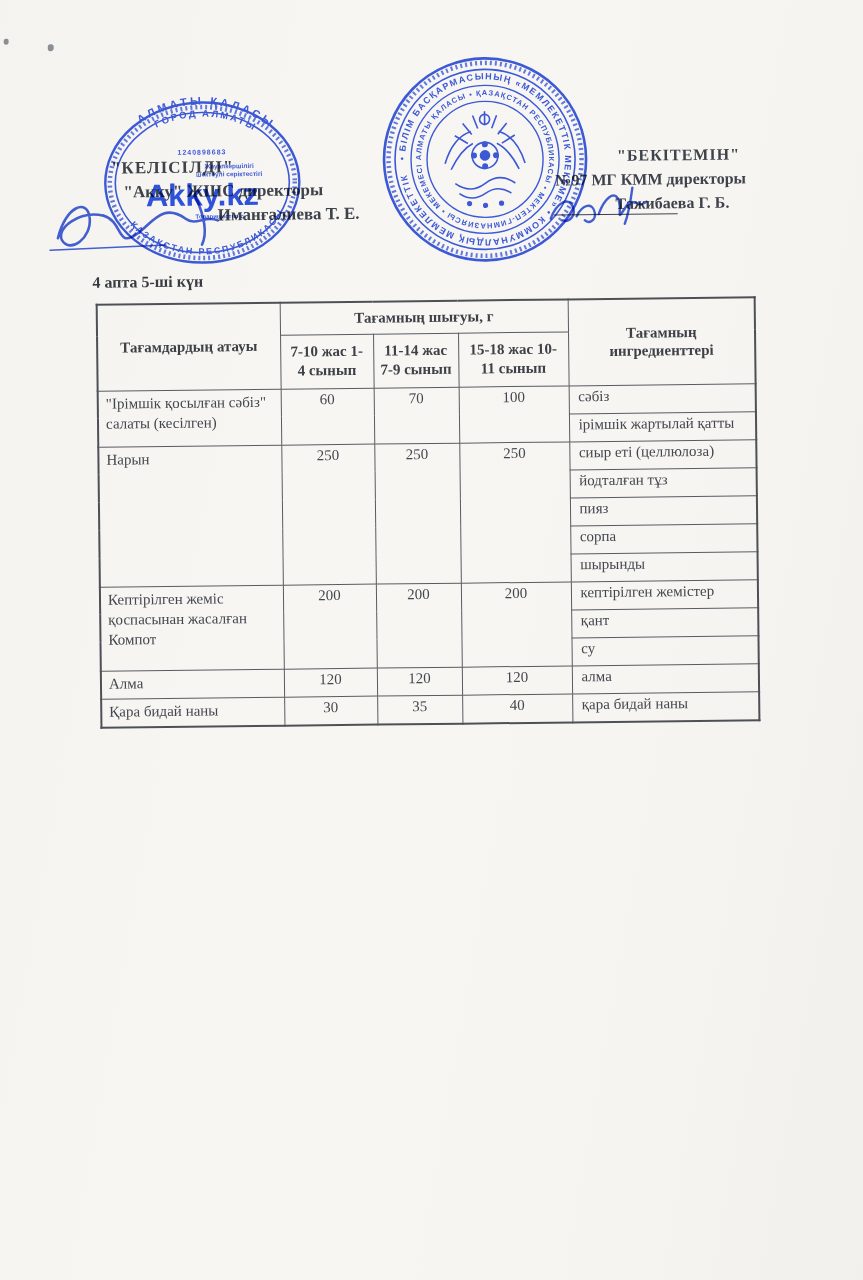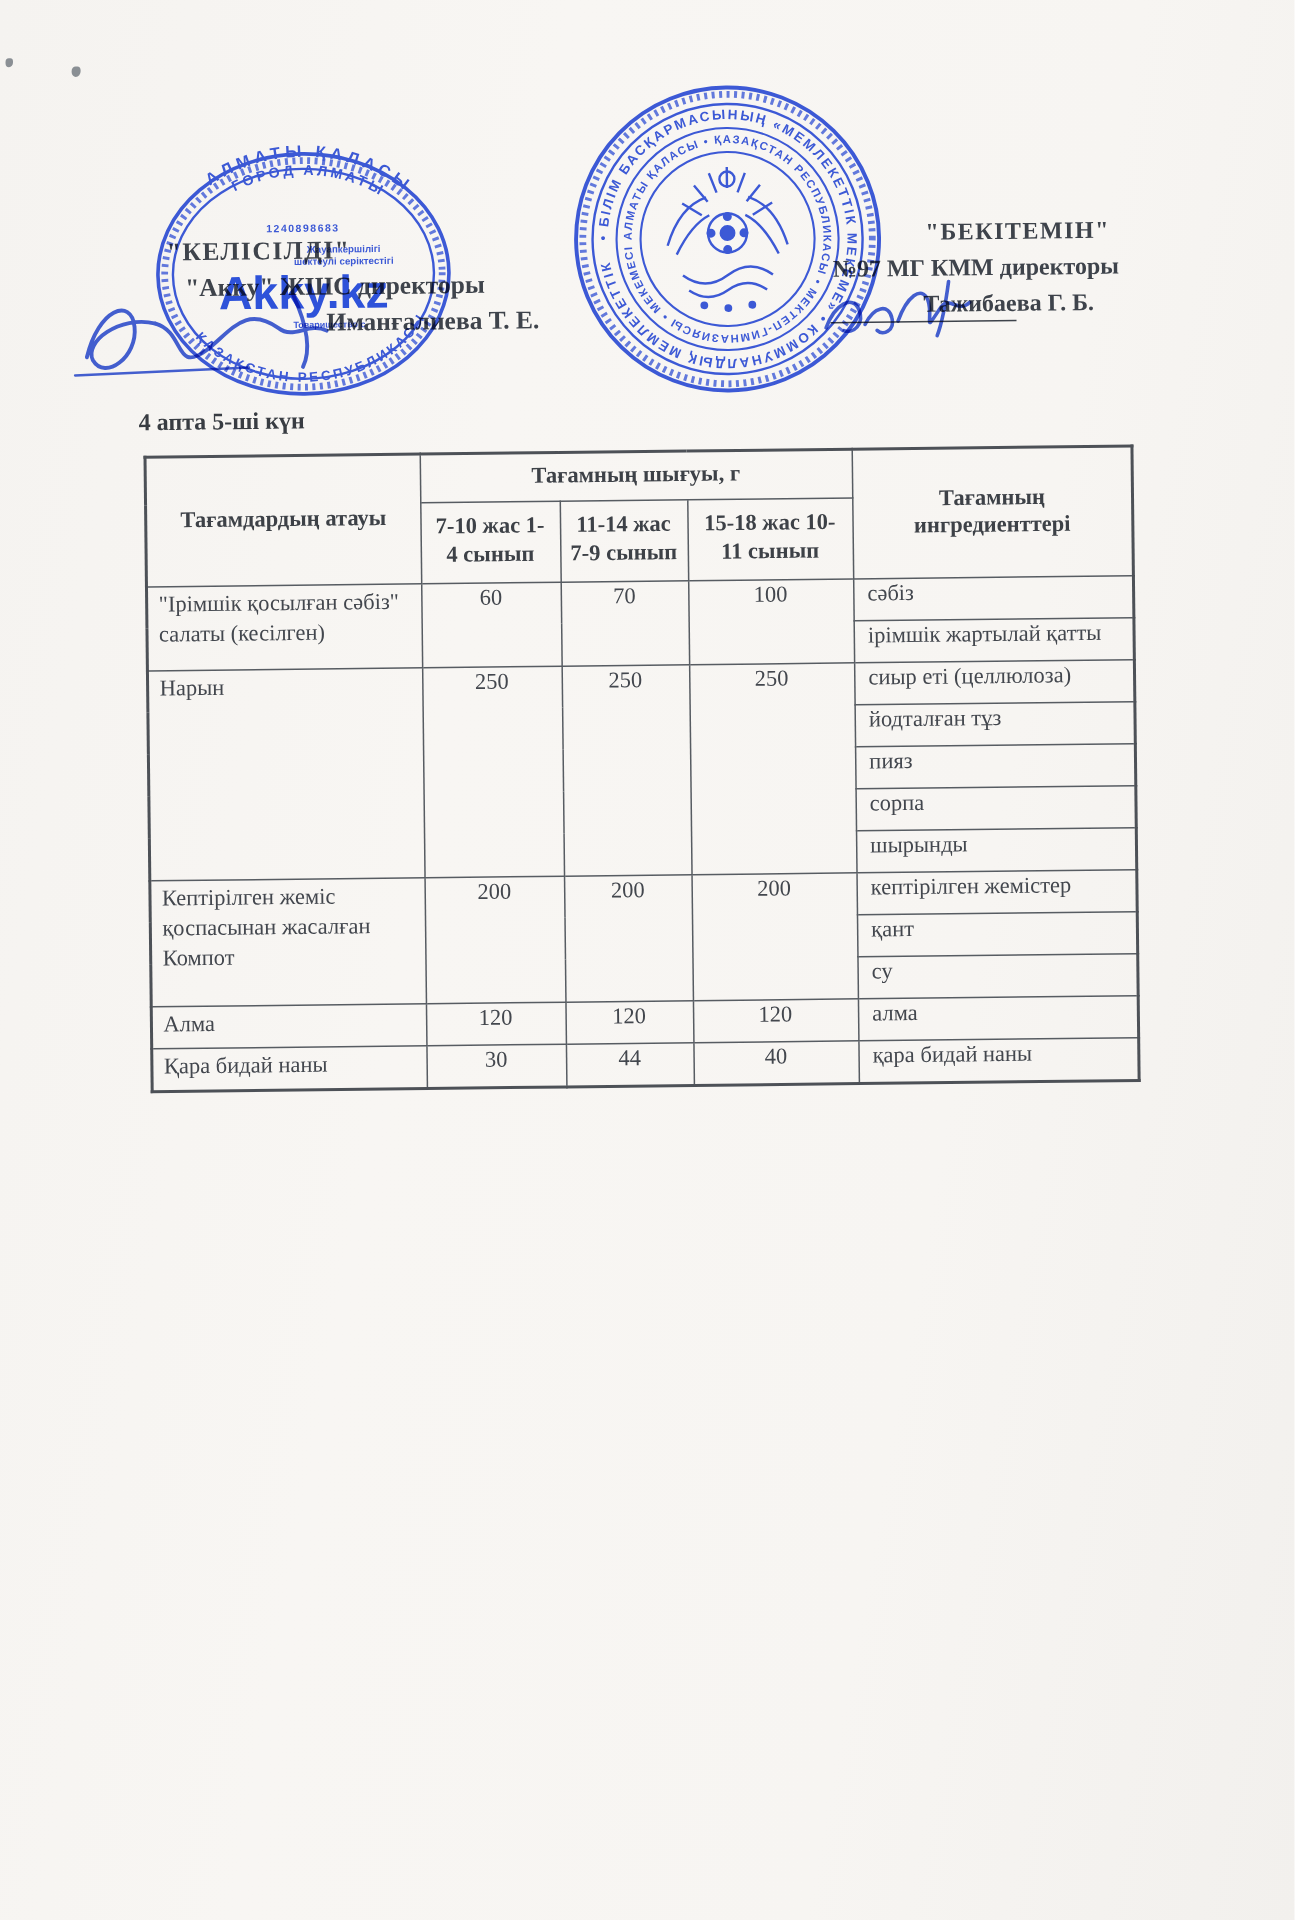--- a/index.html
+++ b/index.html
@@ -204,20 +204,20 @@
         <tr>
           <td rowspan="1" class="dish">Алма</td>
           <td rowspan="1" class="val">120</td>
           <td rowspan="1" class="val">120</td>
           <td rowspan="1" class="val">120</td>
           <td class="ing">алма</td>
         </tr>
         <tr>
           <td rowspan="1" class="dish">Қара бидай наны</td>
           <td rowspan="1" class="val">30</td>
-          <td rowspan="1" class="val">44</td>
+          <td rowspan="1" class="val">35</td>
           <td rowspan="1" class="val">40</td>
           <td class="ing">қара бидай наны</td>
         </tr>
       </tbody>
   </table>
 
 </div>
 
 </body></html>

